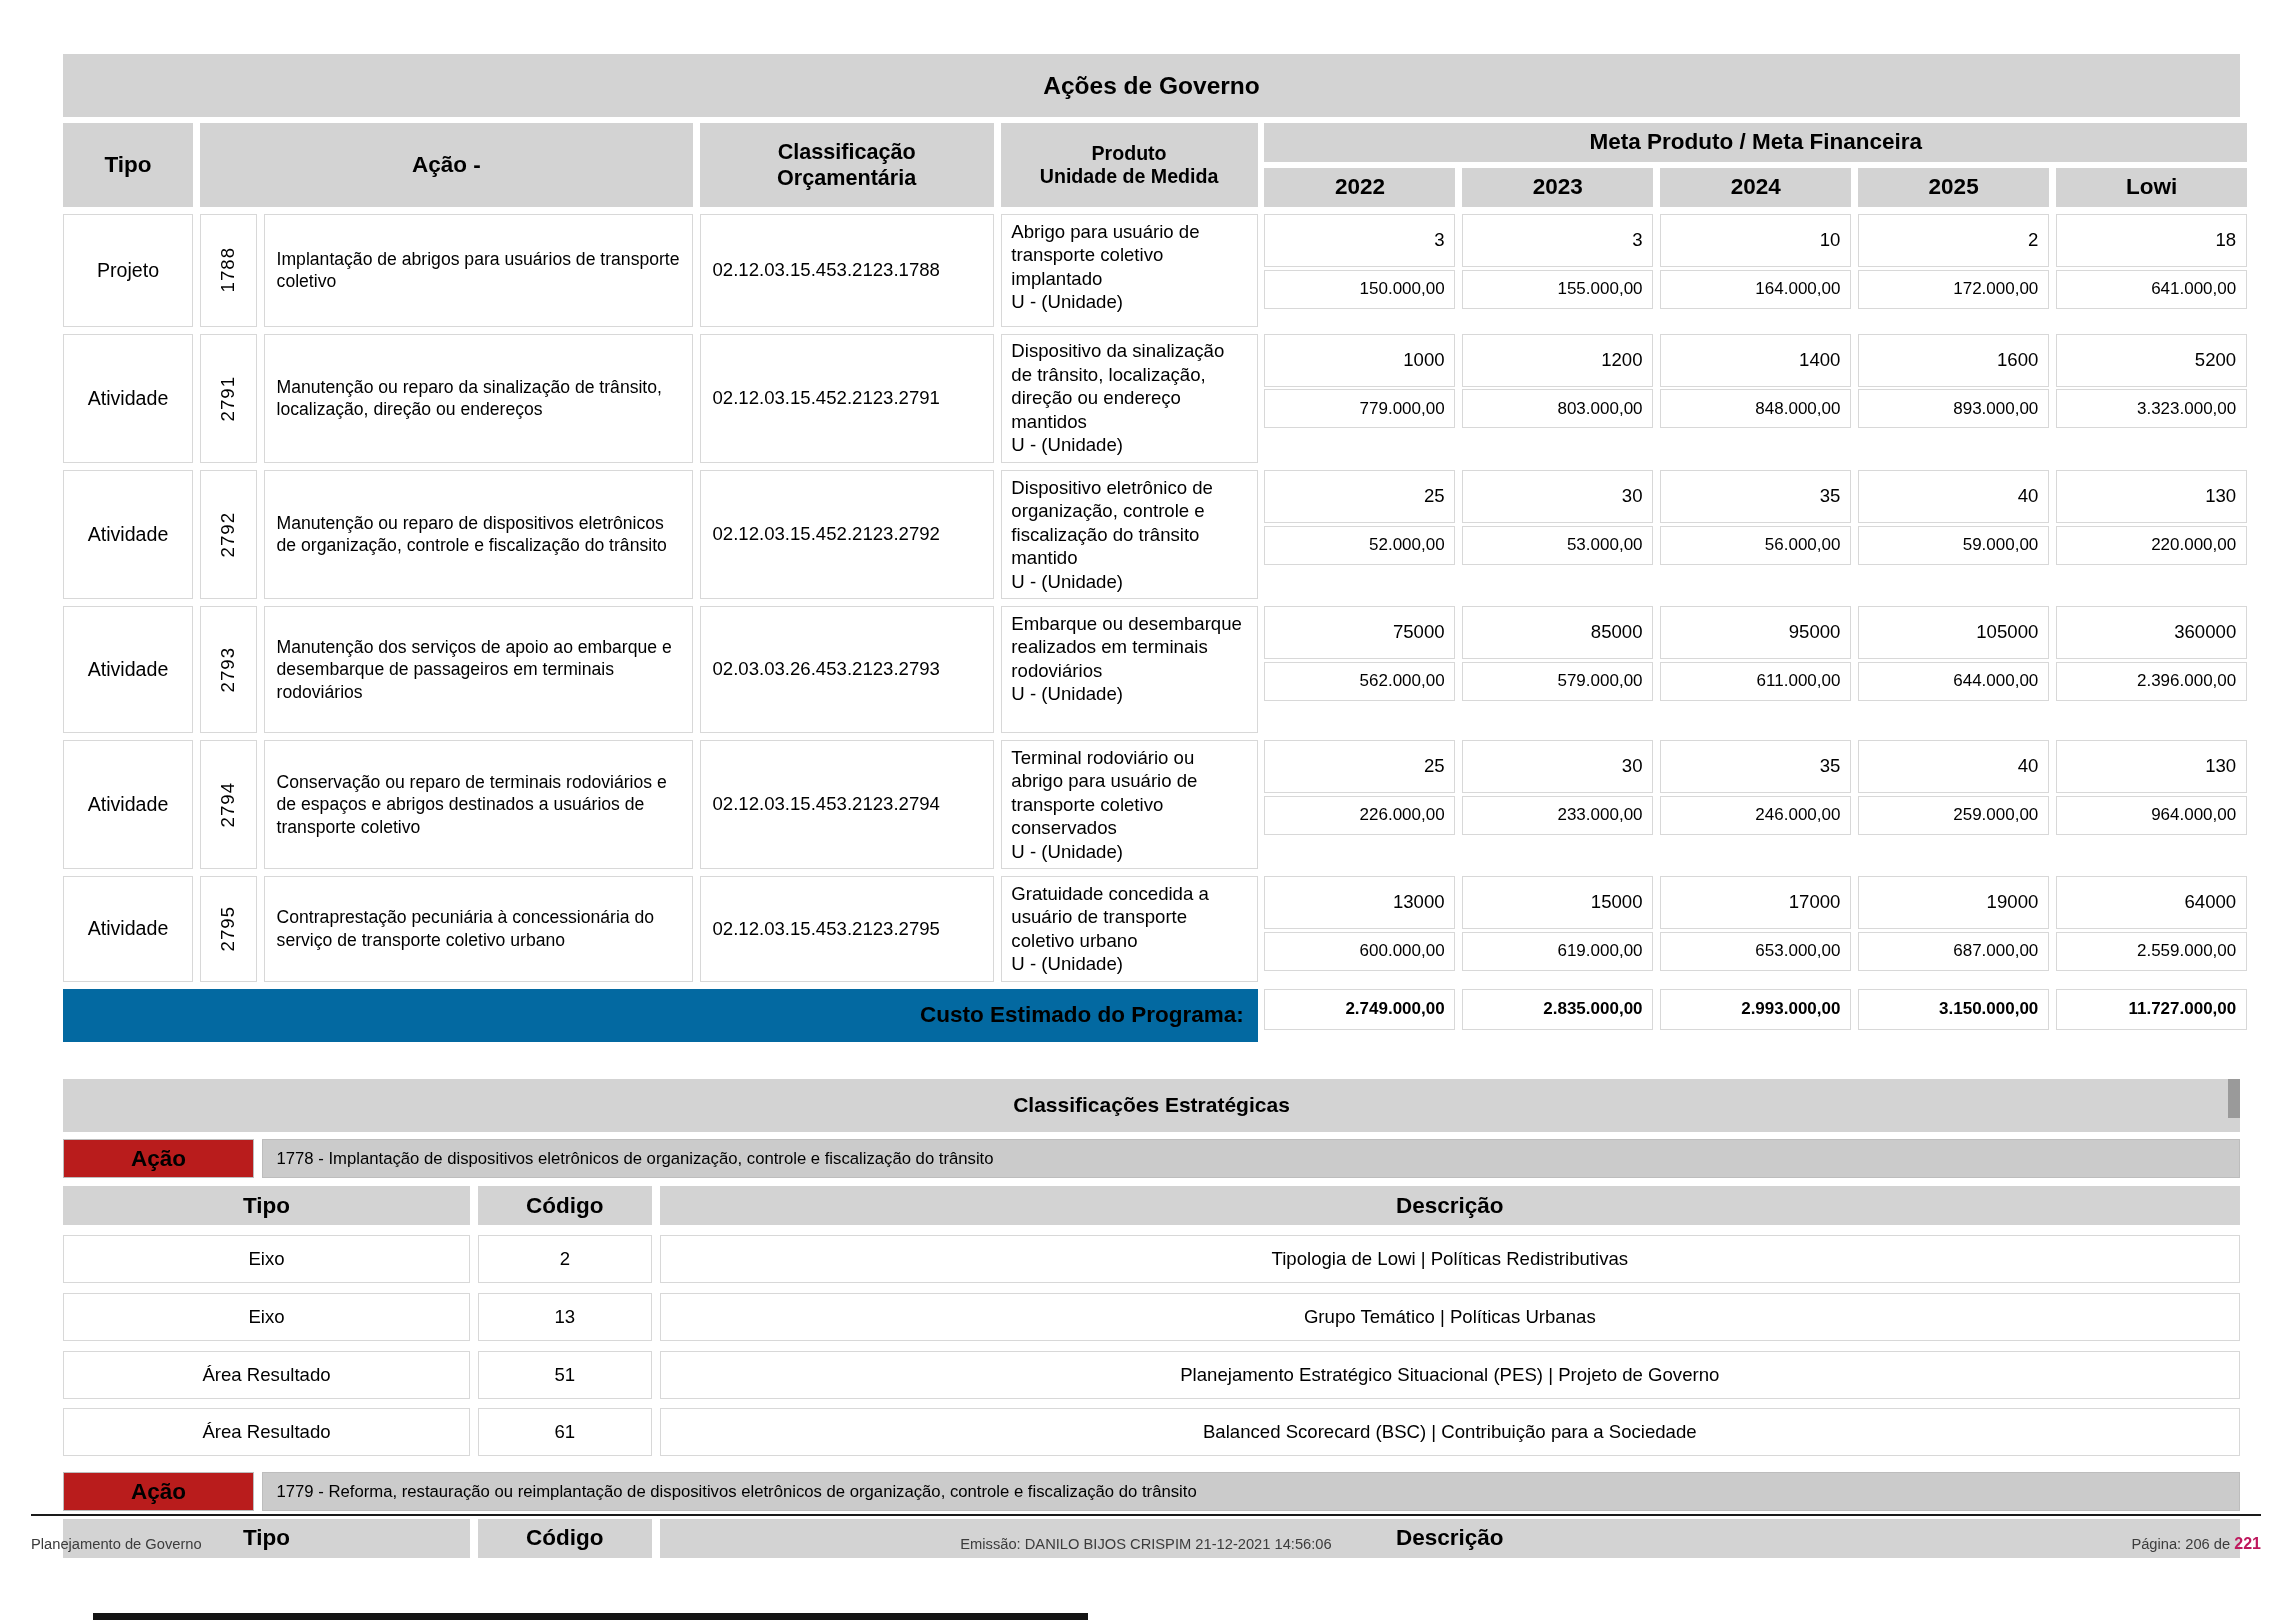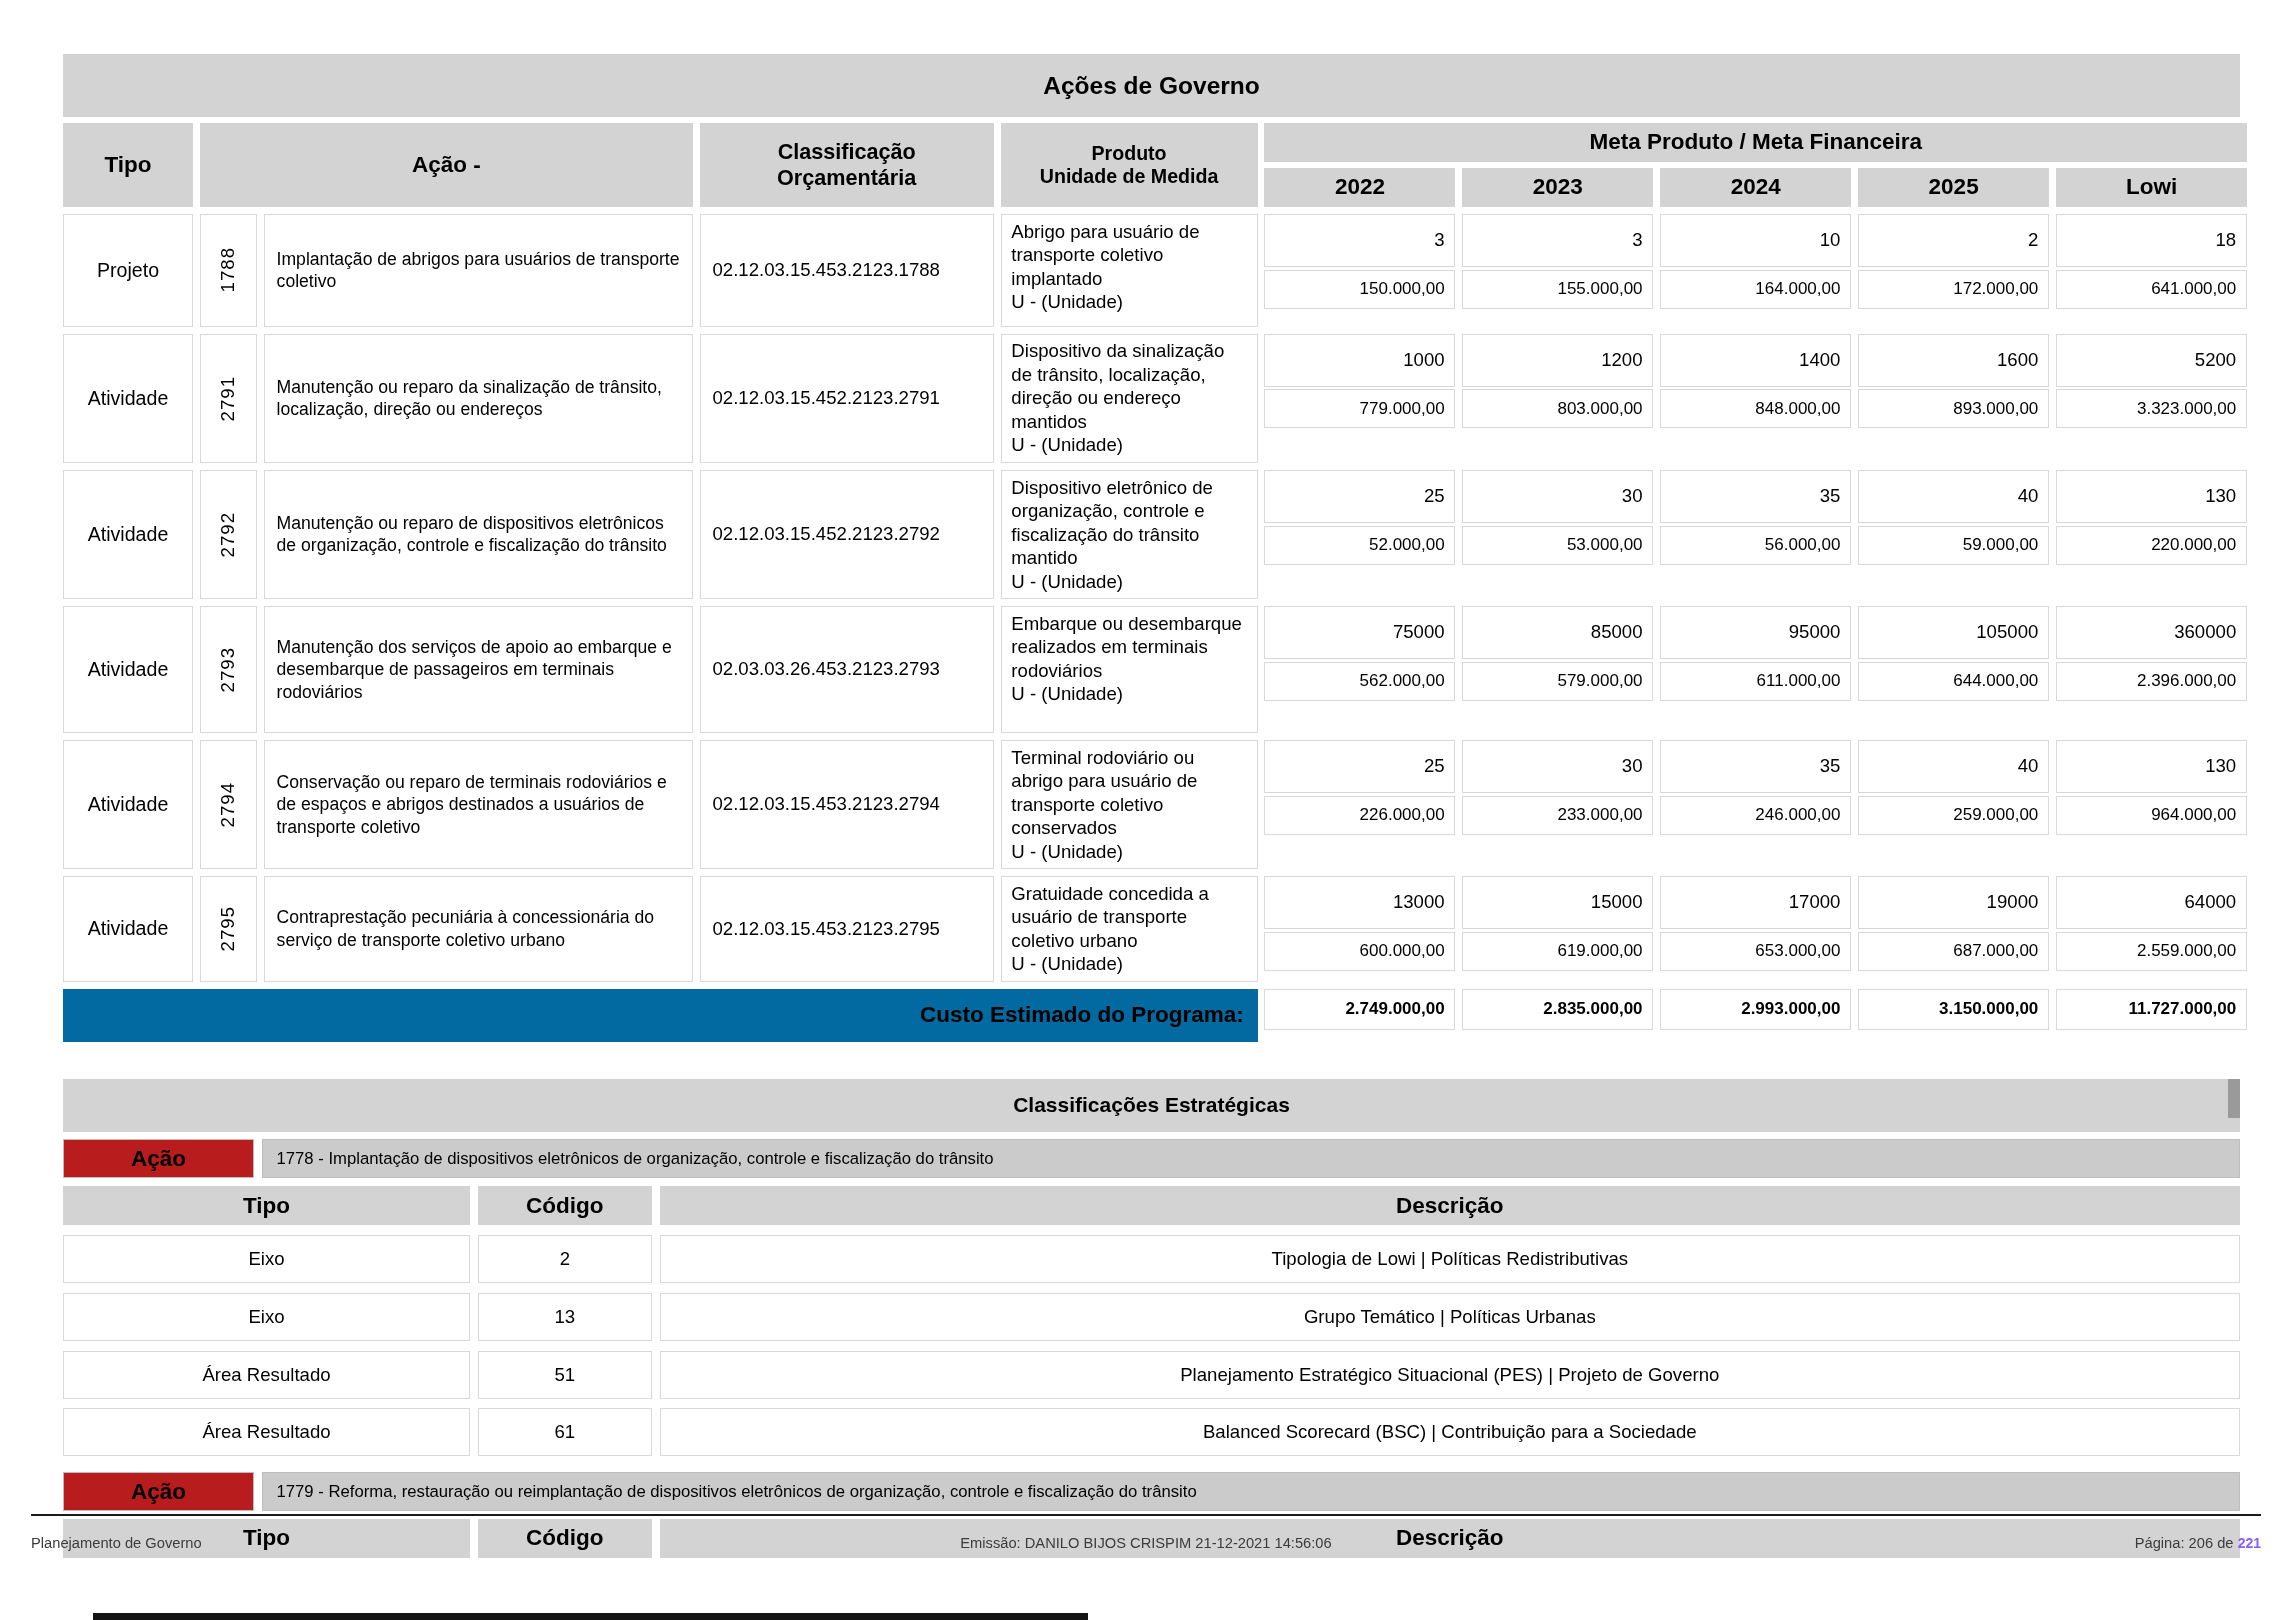--- a/index.html
+++ b/index.html
@@ -58,21 +58,21 @@
               text-align:center; font-size:18.6px; background:#fff; border:1px solid #d8d8d8; }
   .gap16 { height:7.8px; }
 
   
   .f-divider { position:absolute; left:31px; top:1514px; width:2230px; border-top:2px solid #1a1a1a; }
   .footer { position:absolute; left:31px; top:1535px; width:2230px; display:flex;
             align-items:baseline; font-size:14.7px; color:#3c3c3c; }
   .footer .fl { flex:1; text-align:left; }
   .footer .fc { flex:1.4; text-align:center; }
   .footer .fr { flex:1; text-align:right; }
-  .footer b { color:#8b5cf6; font-size:14px; }
+  .footer b { color:#be185d; font-size:16px; }
   .bottom-bar { position:absolute; left:93px; bottom:0; width:995px; height:6.9px; background:#141414; }
 </style>
 </head>
 <body>
 
 <div class="doc">
   <div class="content">
 
     <div class="tbar">Ações de Governo</div>
 

